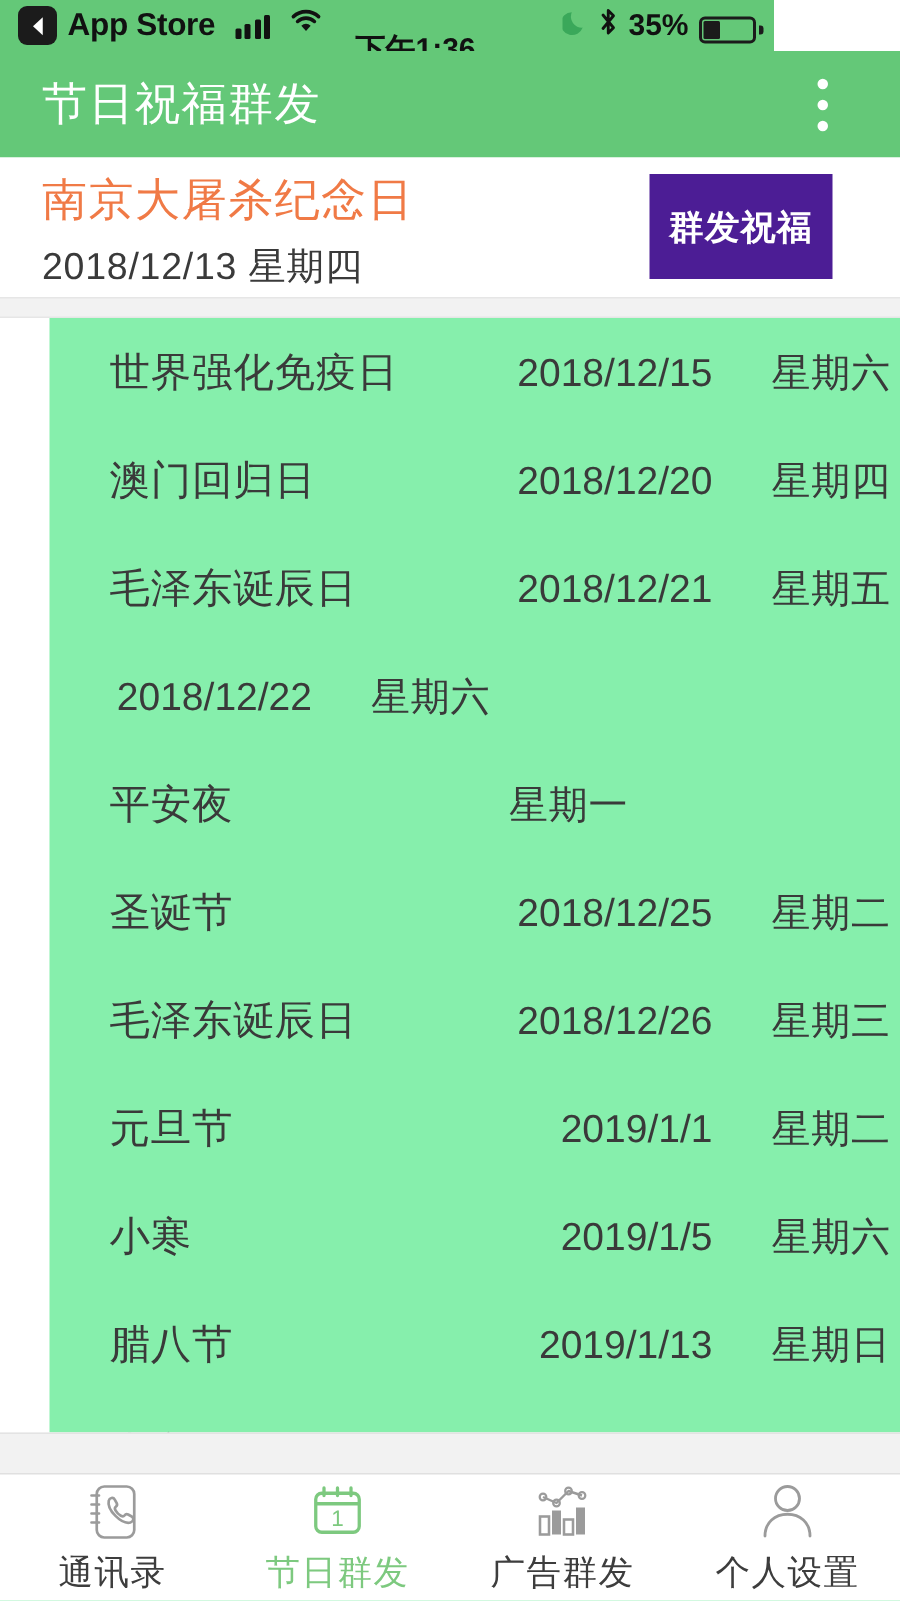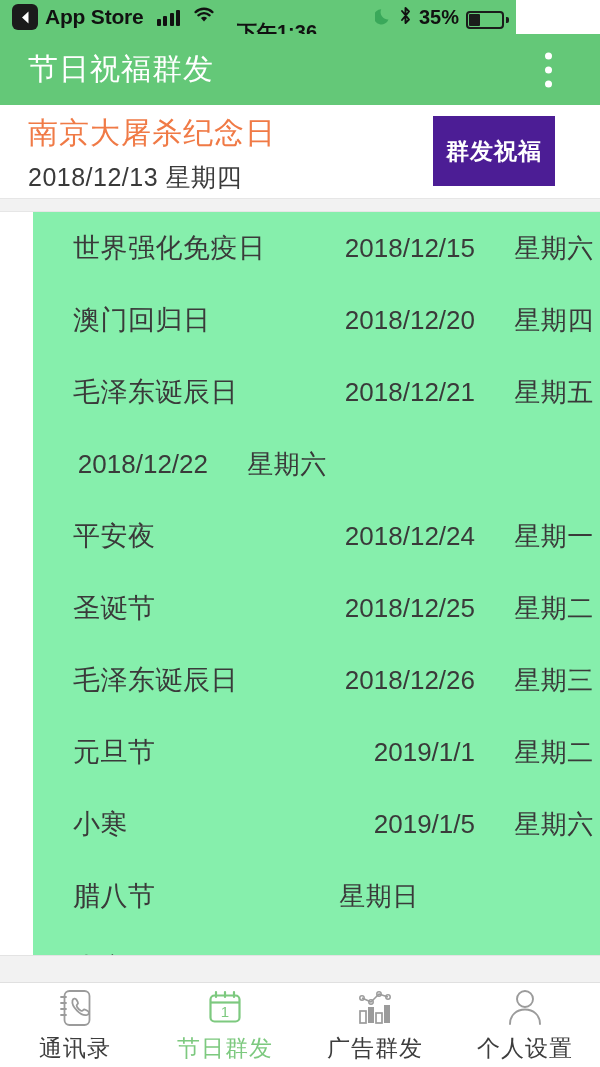--- a/index.html
+++ b/index.html
@@ -228,21 +228,20 @@
       <div class="cell-name">毛泽东诞辰日</div>
       <div class="cell-date">2018/12/21</div>
       <div class="cell-week">星期五</div>
     </div>
     <div class="row">
       <div class="cell-date">2018/12/22</div>
       <div class="cell-week">星期六</div>
     </div>
     <div class="row">
       <div class="cell-name">平安夜</div>
-      <div class="cell-date">2018/12/24</div>
       <div class="cell-week">星期一</div>
     </div>
     <div class="row">
       <div class="cell-name">圣诞节</div>
       <div class="cell-date">2018/12/25</div>
       <div class="cell-week">星期二</div>
     </div>
     <div class="row">
       <div class="cell-name">毛泽东诞辰日</div>
       <div class="cell-date">2018/12/26</div>
@@ -253,20 +252,21 @@
       <div class="cell-date">2019/1/1</div>
       <div class="cell-week">星期二</div>
     </div>
     <div class="row">
       <div class="cell-name">小寒</div>
       <div class="cell-date">2019/1/5</div>
       <div class="cell-week">星期六</div>
     </div>
     <div class="row">
       <div class="cell-name">腊八节</div>
+      <div class="cell-date">2019/1/13</div>
       <div class="cell-week">星期日</div>
     </div>
     <div class="row">
       <div class="cell-name">大寒</div>
       <div class="cell-date">2019/1/20</div>
       <div class="cell-week">星期五</div>
     </div>
   </div>
 
 <div class="list-bottom-band"></div>

